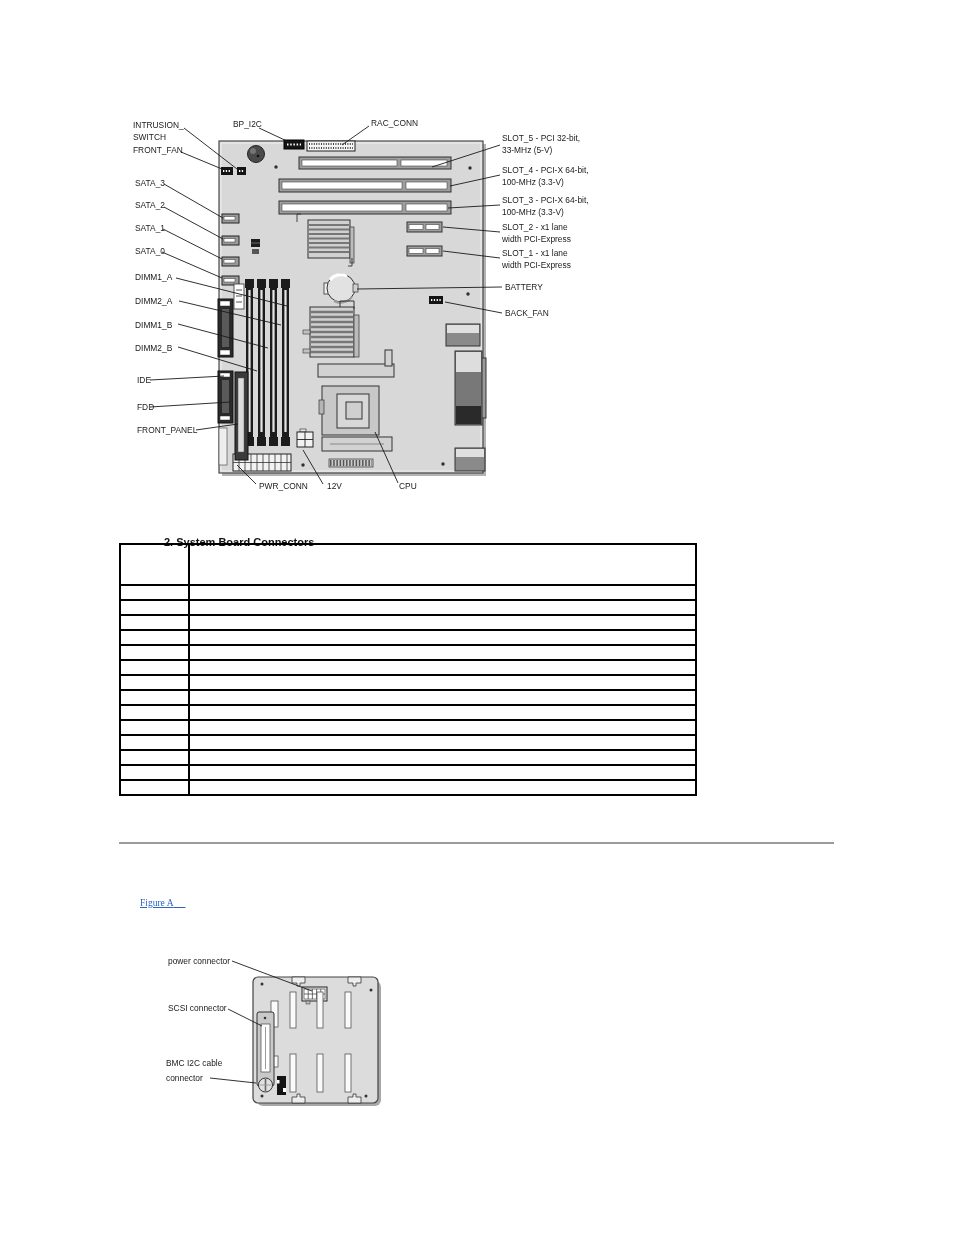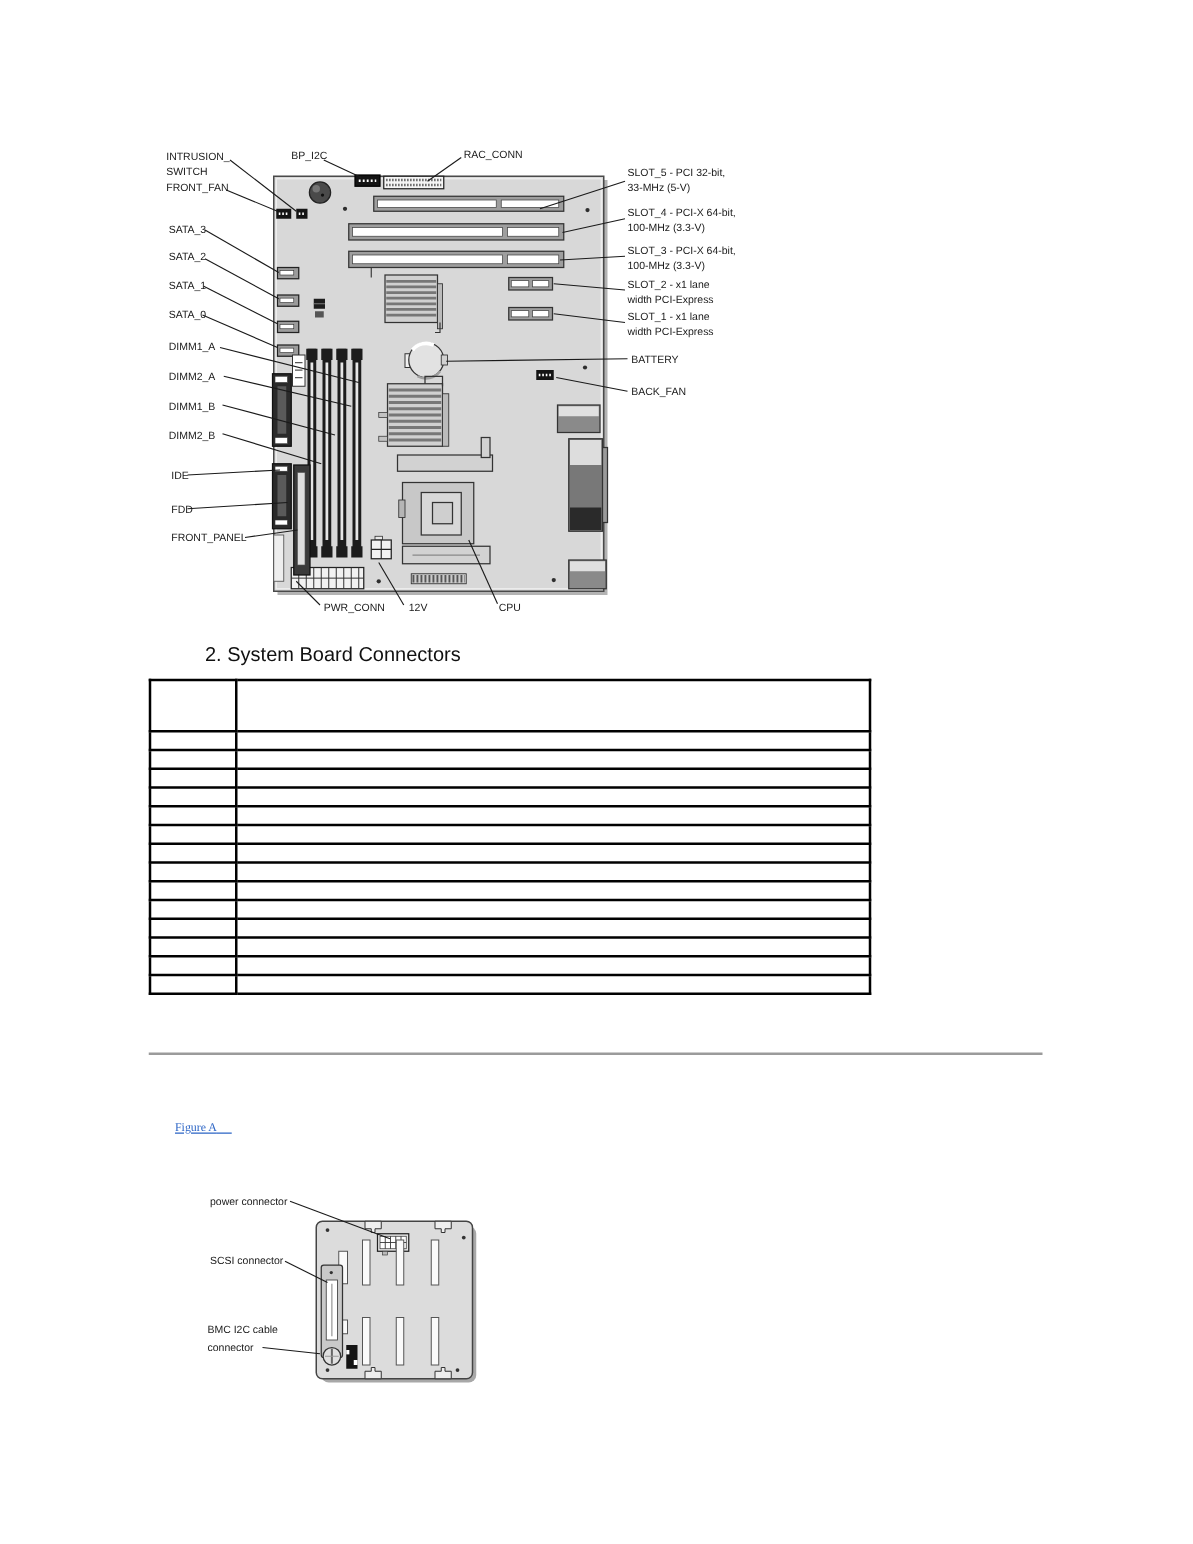--- a/index.html
+++ b/index.html
@@ -1,20 +1,20 @@
 <!DOCTYPE html>
 <html><head>
 <meta charset="utf-8">
 <style>
   html,body{margin:0;padding:0;background:#ffffff;}
   .page{position:relative;width:954px;height:1235px;background:#ffffff;overflow:hidden;
         font-family:"Liberation Sans", sans-serif;}
   svg.fig{position:absolute;}
   svg text{font-family:"Liberation Sans", sans-serif;font-size:8.4px;fill:#1a1a1a;}
-  .fig1-caption{position:absolute;left:164px;top:516px;font-size:16px;font-weight:normal;color:#111;}
+  .fig1-caption{position:absolute;left:164px;top:536px;font-size:11px;font-weight:bold;color:#111;}
   table.conn{position:absolute;left:119px;top:543px;width:578px;border-collapse:collapse;table-layout:fixed;}
   table.conn th,table.conn td{border:2px solid #000;padding:0;}
   table.conn thead th{height:39px;}
   table.conn tbody td{height:13px;}
   table.conn .c1{width:67px;}
   hr.divider{position:absolute;left:119px;top:842px;width:715px;margin:0;border:none;border-top:2px solid #9b9b9b;}
   a.fig-link{position:absolute;left:140px;top:898px;font-size:9.5px;color:#2b64c5;text-decoration:underline;cursor:pointer;font-family:Liberation Serif, serif;}
   a.fig-link::after{content:"\00a0\00a0\00a0\00a0\00a0";}
 </style>
 </head>

